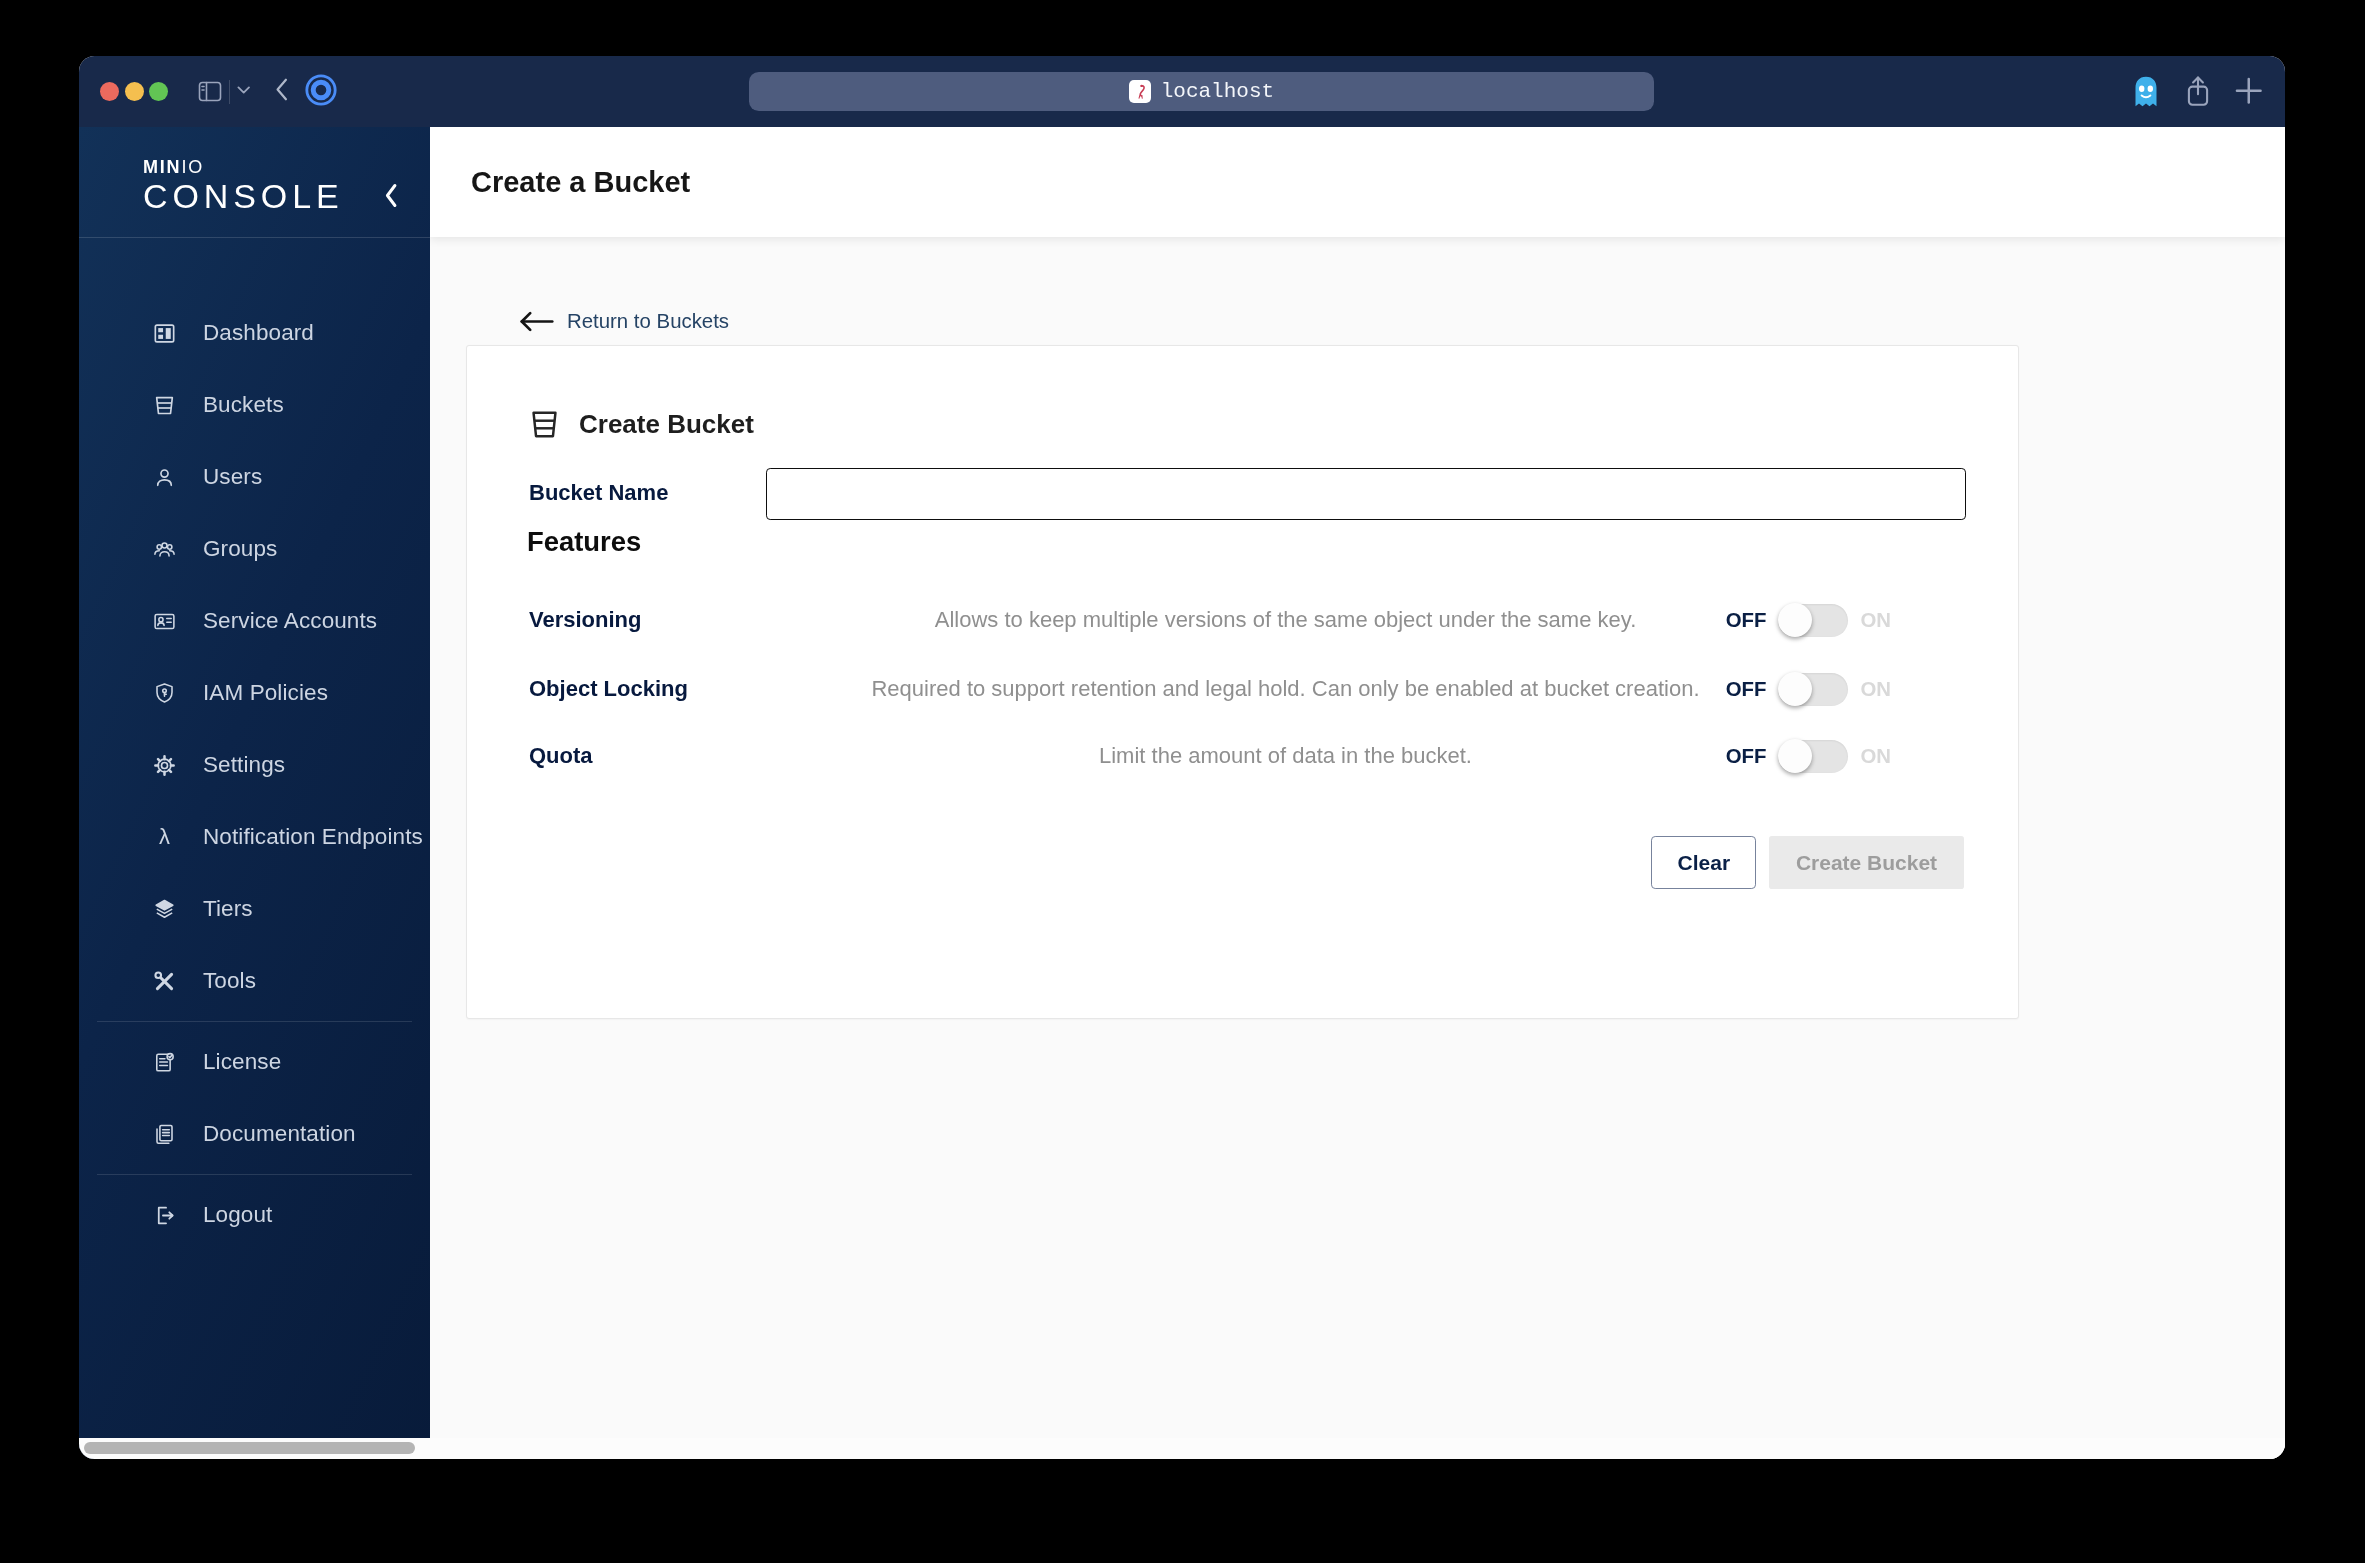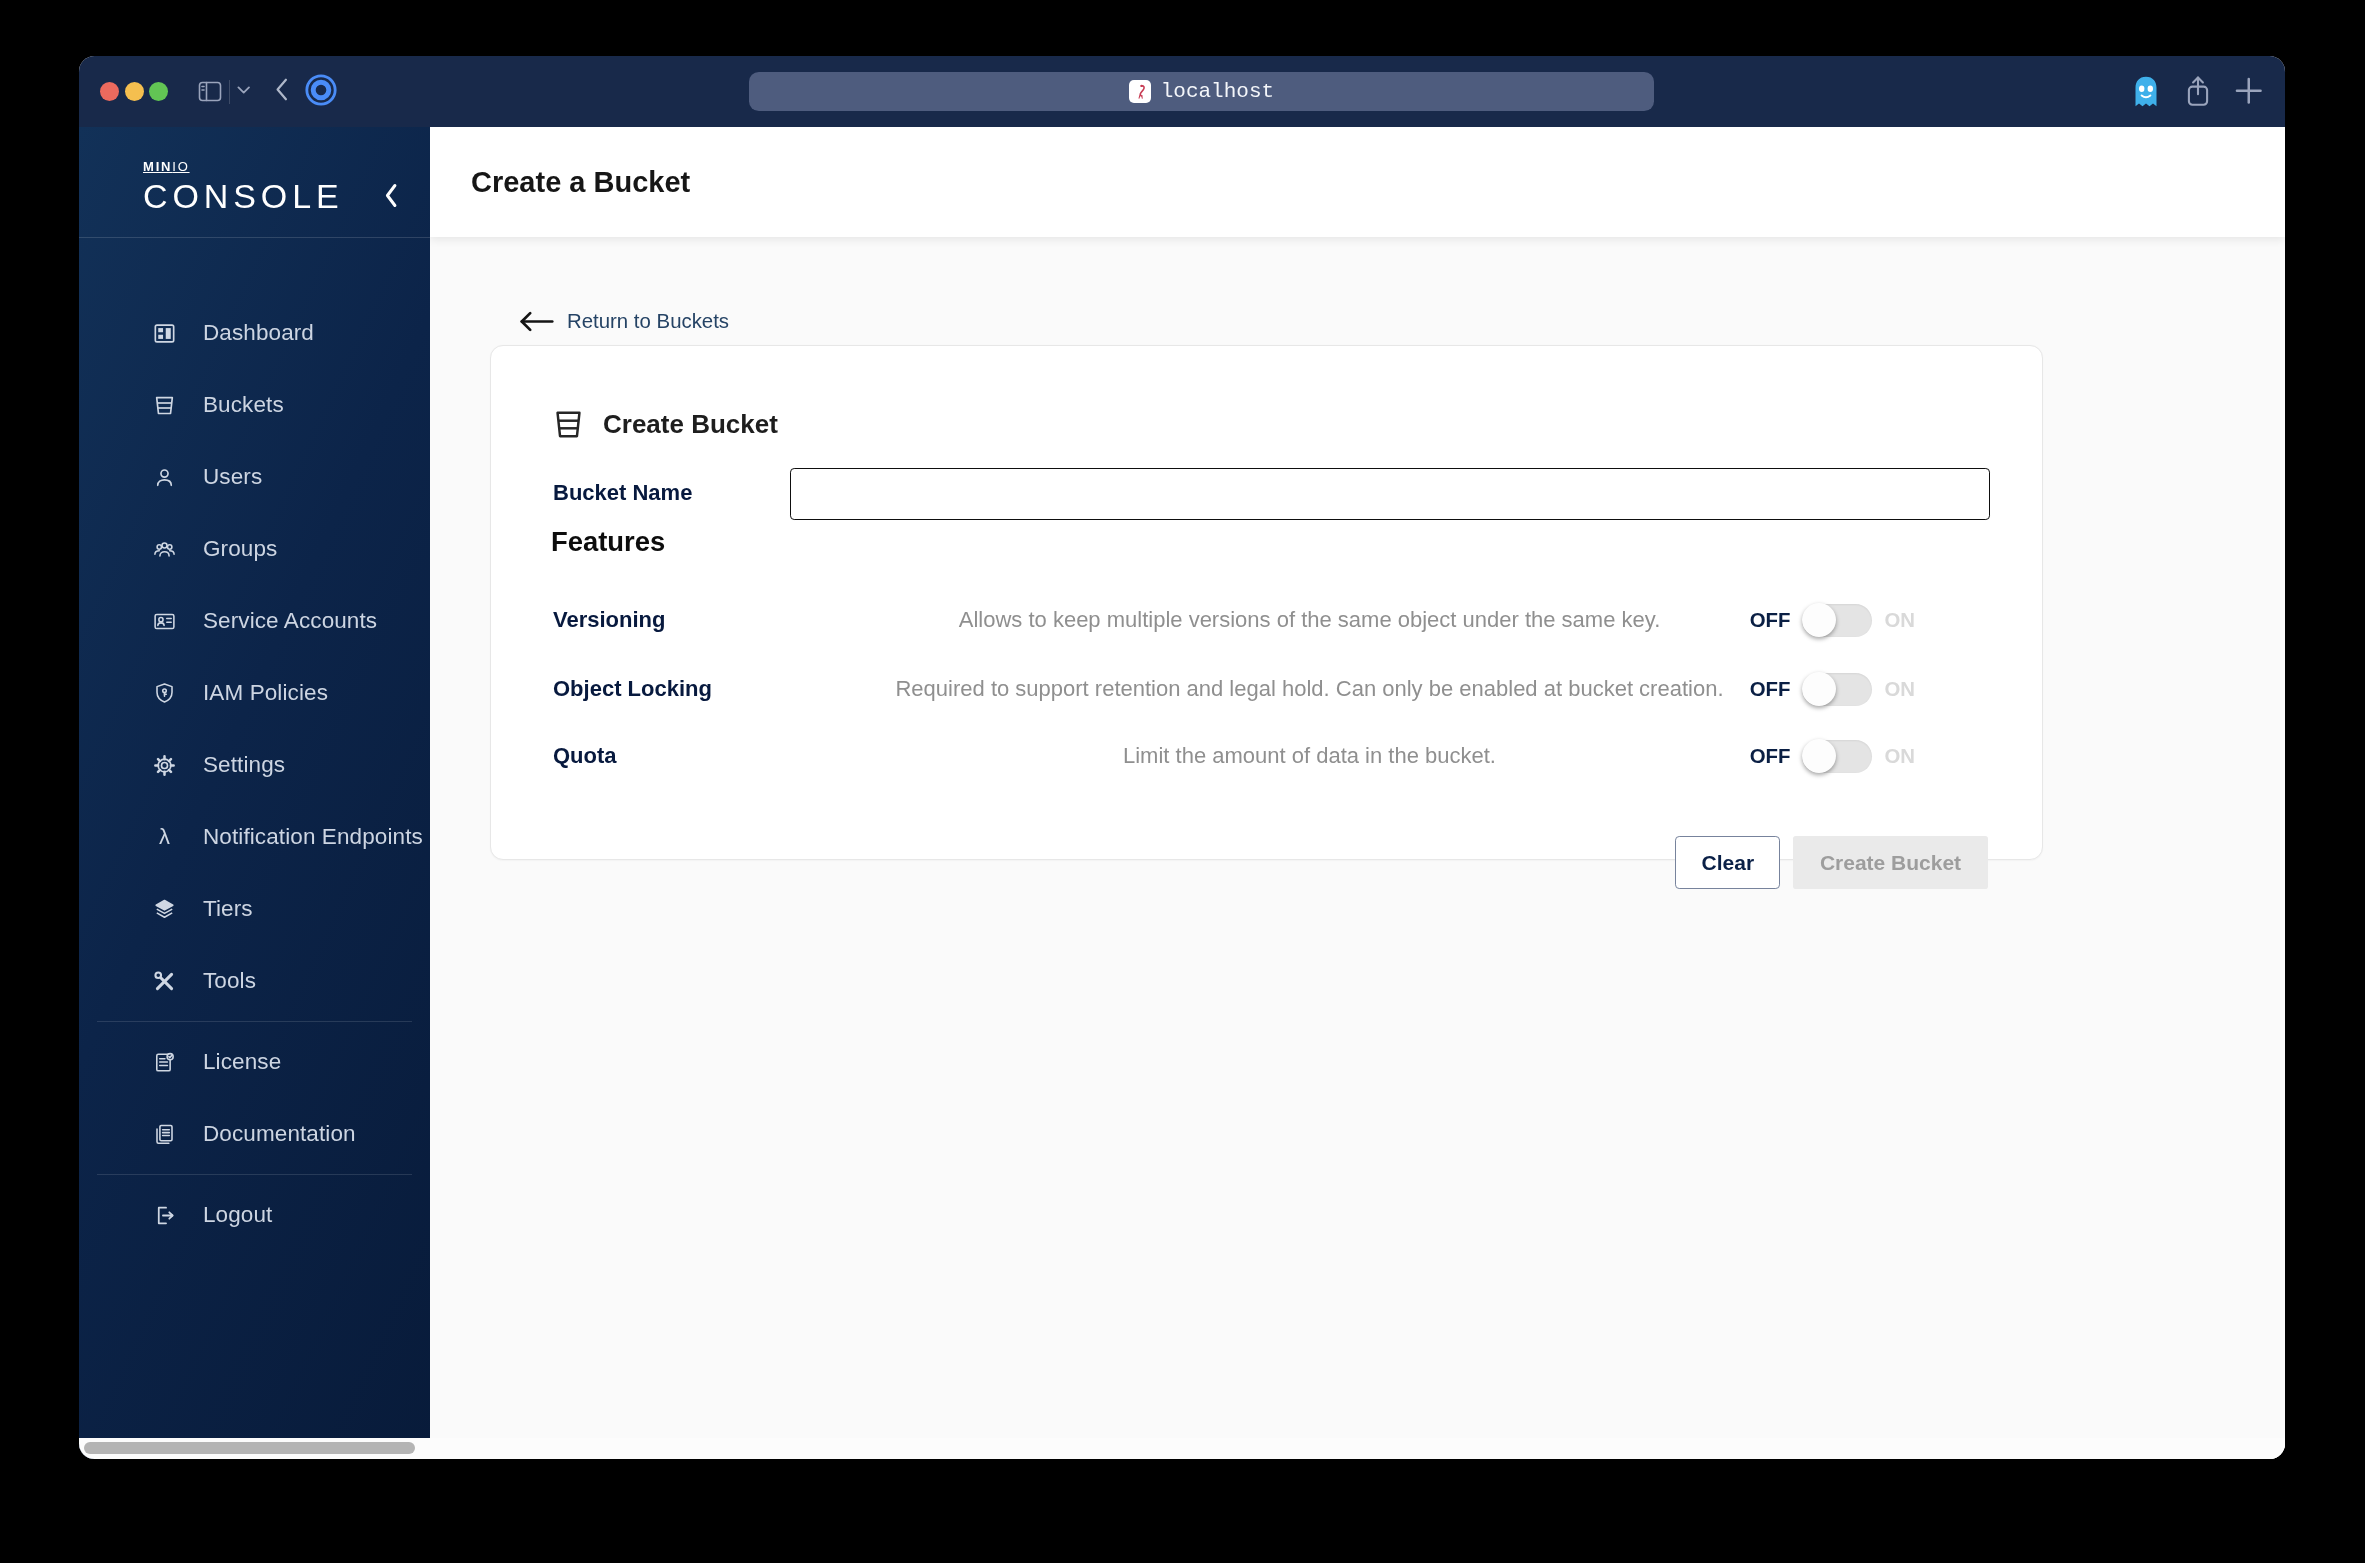--- a/index.html
+++ b/index.html
@@ -16,41 +16,41 @@
   .urlbar{position:absolute;left:670px;top:16px;width:905px;height:39px;border-radius:9.8px;
     background:#4E5C7E;display:flex;align-items:center;justify-content:center;gap:9.8px;font-family:Liberation Mono, monospace;}
   .favicon{width:22px;height:23px;border-radius:4.9px;background:#fff;display:flex;
     align-items:center;justify-content:center;}
   .url-text{font-size:21px;color:#f4f6fa;}
   
   .chrome-body{position:absolute;top:71px;left:0;right:0;bottom:0;display:flex;}
   .sidebar{width:351px;flex:0 0 351px;position:relative;
     background:linear-gradient(115deg,#123158 0%,#0C2449 45%,#081B3A 100%);}
   .brand{position:absolute;left:64px;top:31px;color:#fff;}
-  .brand-mini{font-size:13px;letter-spacing:1.8px;line-height:18.3px;text-decoration:underline;}
+  .brand-mini{font-size:18px;letter-spacing:1.8px;line-height:18.3px;}
   .brand-mini .b{font-weight:800;}
   .brand-mini .l{font-weight:300;}
   .brand-console{font-size:34px;font-weight:300;letter-spacing:4.9px;line-height:35px;margin-top:2.8px;}
   .collapse{position:absolute;left:304px;top:56px;cursor:pointer;}
   .brand-divider{position:absolute;left:0;right:0;top:110px;height:0.7px;background:rgba(255,255,255,0.14);}
   .nav{position:absolute;top:110px;left:0;right:0;padding-top:60px;}
   .sb-item{height:72px;display:flex;align-items:center;padding-left:73px;cursor:pointer;}
   .sb-icon{width:25px;height:25px;flex:0 0 25px;display:flex;align-items:center;justify-content:center;}
   .sb-label{margin-left:26px;font-size:22.5px;color:#CDD5E2;letter-spacing:0.1px;white-space:nowrap;}
   .sb-divider{height:0.7px;background:rgba(255,255,255,0.12);margin:4.2px 18.3px;}
   
   .main{flex:1;position:relative;background:#fafafa;overflow:hidden;padding-left:28px;}
   .page-header{position:absolute;top:0;left:0;right:0;height:110px;background:#fff;
     box-shadow:0 2.8px 8.4px rgba(0,0,0,0.08);z-index:2;display:flex;align-items:center;padding-left:41px;}
   .page-title{font-size:29px;font-weight:700;color:#161616;}
   .content{position:absolute;top:110px;left:0;right:0;bottom:0;}
   .return-link{position:absolute;left:88px;top:73px;display:flex;align-items:center;gap:12px;cursor:pointer;}
   .return-text{font-size:20.4px;color:#254365;}
-  .card{position:absolute;left:60px;top:108px;width:1553px;height:515px;background:#fff;
-    border:0.7px solid #E7E7E7;border-radius:13px;box-shadow:0 0.7px 1.4px rgba(0,0,0,0.03);}
+  .card{position:absolute;left:36px;top:108px;width:1553px;height:674px;background:#fff;
+    border:0.7px solid #E7E7E7;border-radius:3px;box-shadow:0 0.7px 1.4px rgba(0,0,0,0.03);}
   .card-head{position:absolute;left:60px;top:58px;display:flex;align-items:center;gap:17px;}
   .card-title{font-size:26px;font-weight:700;color:#1E1E1E;}
   .bn-label{position:absolute;left:62px;top:134px;font-size:22px;font-weight:700;color:#07193E;}
   .bn-input{position:absolute;left:299px;top:122px;width:1200px;height:52px;border:1.4px solid #0E0E0E;
     border-radius:4.2px;background:#fff;font-size:22px;padding:0 15.5px;outline:none;
     font-family:"Liberation Sans",sans-serif;}
   .features-h{position:absolute;left:60px;top:180px;font-size:27.4px;font-weight:700;color:#0D0D0D;}
   .feature-row{position:absolute;left:0;right:0;height:68px;display:flex;align-items:center;padding-left:62px;gap:22px;}
   .f-label{width:297px;font-size:22px;font-weight:700;color:#07193E;}
   .f-desc{flex:1;font-size:22px;color:#8F8F8F;padding-right:295px;text-align:center;}

